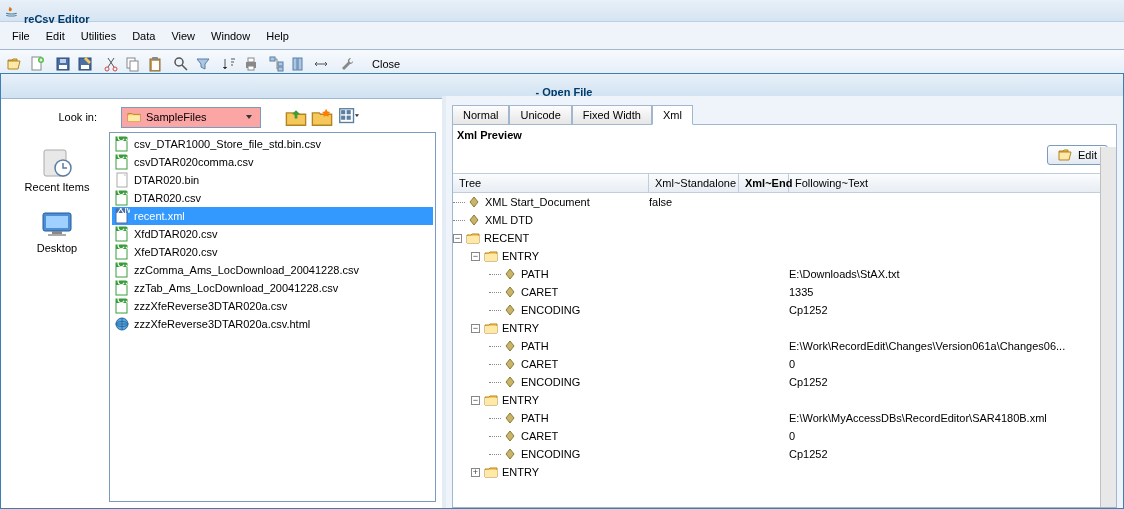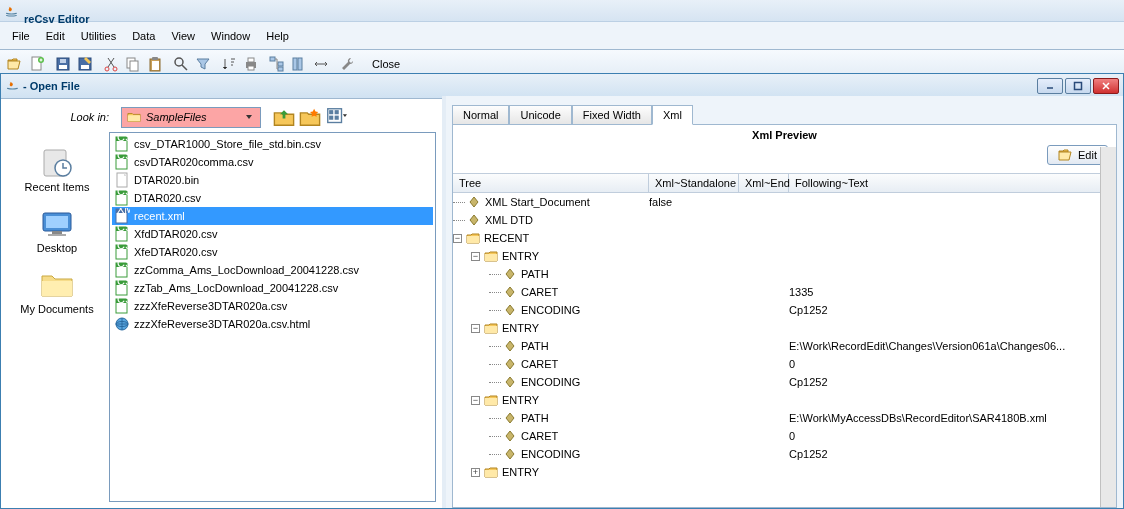--- a/index.html
+++ b/index.html
@@ -16,32 +16,32 @@
 
 
 .maintoolbar { height: 28px; background: linear-gradient(#f6fafe,#e4edf6); display: flex; align-items: center; padding: 0 4px; border-bottom: 1px solid #9fb8d0; }
 .tb-btn { width: 22px; height: 22px; display: inline-flex; align-items: center; justify-content: center; }
 .tb-btn svg { width: 16px; height: 16px; }
 .tb-sep { width: 4px; }
 .tb-close { margin-left: 8px; color: #000; padding: 0 6px; }
 
 
 .subwindow { position: absolute; top: 73px; left: 0; right: 0; bottom: 0; background: #fff; border: 1px solid #3c7fb1; }
-.subtitle { height: 22px; background: linear-gradient(#e8f0f8,#d0e2f2); display: flex; align-items: center; padding: 12px 4px; border-bottom: 1px solid #9fb8d0; }
+.subtitle { height: 22px; background: linear-gradient(#e8f0f8,#d0e2f2); display: flex; align-items: center; padding: 12px 4px; border-bottom: 1px solid #9fb8d0; flex-direction: column; }
 .subtitle .title { color: #003b6a; font-weight: bold; margin-left: 4px; }
 .subtitle .wincontrols { margin-left: auto; display: flex; gap: 0; }
 .winbtn { width: 26px; height: 16px; border: 1px solid #5a7ea0; background: linear-gradient(#e6eefc,#c7d9ee); display:inline-flex; align-items:center; justify-content:center; margin-left:2px; border-radius: 2px;}
 .winbtn.close { background: linear-gradient(#f08080,#d03030); border-color:#8b1a1a; color:#fff; }
 .winbtn svg { width:10px; height:10px; }
 
 .subbody { position:absolute; top:22px; left:0; right:0; bottom:0; display:flex; }
 
 
 .leftpanel { width: 445px; border-right: 4px solid #e4edf6; display:flex; flex-direction:column; padding-top: 6px; }
-.lookin-row { display:flex; align-items:center; padding: 4px 18px; gap:6px;font-style:italic; }
+.lookin-row { display:flex; align-items:center; padding: 4px 6px; gap:18px; }
 .lookin-row .lbl { width: 90px; text-align: right; margin-right: 6px; }
 .lookin-sel { flex: 0 0 140px; border:1px solid #7a9bbd; height:21px; display:flex; align-items:center; padding:0 4px; background:#fca5a5; }
 .lookin-sel .folder-ic { width:16px; height:14px; margin-right:4px; }
 .lookin-sel .dd { margin-left:auto; width:14px; height:19px; display:flex; align-items:center; justify-content:center; }
 .lookbtns { display:flex; gap:4px; margin-left: 6px; }
 .lookbtn { width:22px; height:22px; display:inline-flex; align-items:center; justify-content:center; }
 
 .fb-body { display:flex; flex:1; padding: 0 6px 6px 6px; gap: 2px; overflow:hidden;}
 .places { width: 100px; display:flex; flex-direction:column; align-items:center; gap: 14px; padding-top: 14px; }
 .place { display:flex; flex-direction:column; align-items:center; gap:3px; width:100%; }
@@ -52,29 +52,29 @@
 .filelist .item { display:flex; align-items:center; height:18px; padding:0 2px; gap:4px; white-space:nowrap;}
 .filelist .item.sel { background:#3399ff; color:#fff; }
 .filelist .item svg { width:16px; height:16px; flex-shrink:0; }
 
 
 .rightpanel { flex:1; display:flex; flex-direction:column; padding: 6px 6px 0 6px; background:#eef4fa; }
 .tabs { display:flex; align-items:flex-end; height:22px; }
 .tab { padding:3px 10px; background: linear-gradient(#fdfdfd,#e6e6e6); border:1px solid #9fb8d0; border-bottom:none; margin-right:0px; color:#000;margin-top:8px; }
 .tab.active { background:#fff; position:relative; z-index:2; border-bottom: 1px solid #fff; margin-bottom: -1px;}
 .previewframe { border:1px solid #9fb8d0; background:#fff; flex:1; display:flex; flex-direction:column; position:relative; overflow:hidden; border-top-left-radius: 0;}
-.previewtitle { text-align:center; font-weight:bold; padding:4px; color:#000; }
+.previewtitle { text-align:left; font-weight:bold; padding:4px; color:#000; }
 .editrow { display:flex; justify-content:flex-end; padding: 0 8px 8px 0; }
 .editbtn { display:flex; align-items:center; gap:4px; padding:2px 10px; border:1px solid #7a9bbd; background:linear-gradient(#fefefe,#e2e9f2); border-radius:3px;}
 
 
 .treetable { flex:1; overflow:auto; border-top: 1px solid #c0cddc; position:relative;}
 .tthead { display:flex; background: linear-gradient(#fbfcfd,#e7edf4); border-bottom:1px solid #c0cddc; position:sticky; top:0; }
 .tthead div { padding:3px 6px; border-right:1px solid #c0cddc; color:#000; }
-.col-tree { width: 196px;} .col-sa { width: 90px;} .col-end { width: 50px;} .col-ft { flex:1;}
+.col-tree { width: 196px;} .col-sa { width: 90px;} .col-end { width: 50px; font-weight: bold;} .col-ft { flex:1;}
 .trow { display:flex; height:18px; align-items:center; }
 .trow .c-tree { width:196px; display:flex; align-items:center; white-space:nowrap;}
 .trow .c-sa { width:90px;} .trow .c-end{width:50px;} .trow .c-ft{ flex:1; white-space:nowrap; overflow:hidden; text-overflow:ellipsis; padding-right: 14px;}
 .ind { display:inline-block; width:18px; }
 .expander { width:9px; height:9px; border:1px solid #888; display:inline-flex; align-items:center; justify-content:center; margin-right:4px; font-size:9px; line-height:9px; color:#444; background:#fff;}
 .node-ic { width:14px; height:14px; margin-right:4px; display:inline-block;}
 .node-ic svg{width:14px;height:14px;}
 .dash-line { display:inline-block; width:12px; border-top:1px dotted #888; margin-right:2px; height:1px; vertical-align:middle;}
 .rightpanel-scroll { position:absolute; right:0; top:22px; bottom:0; width:16px; background:#e8e8e8; border-left:1px solid #c0c0c0;}
 
@@ -285,27 +285,20 @@
             </div>
             <div class="place">
               <svg viewBox="0 0 38 32">
                 <rect x="5" y="6" width="28" height="18" rx="2" fill="#4a8fd6" stroke="#2a5a9a"></rect>
                 <rect x="8" y="9" width="22" height="12" fill="#9fd0ff"></rect>
                 <rect x="14" y="24" width="10" height="3" fill="#888"></rect>
                 <rect x="10" y="27" width="18" height="2" fill="#aaa"></rect>
               </svg>
               <span class="txt">Desktop</span>
             </div>
-            <div class="place">
-              <svg viewBox="0 0 38 32">
-                <path fill="#f6dc8a" stroke="#c9a840" d="M4 8h10l3 3h17v17H4z"></path>
-                <path fill="#ffeeb0" d="M4 13h30v15H4z"></path>
-              </svg>
-              <span class="txt">My Documents</span>
-            </div>
           </div>
         <div class="filelist" id="filelist">
             <div class="item">
               <svg viewBox="0 0 16 16">
                 <rect x="2" y="1" width="11" height="14" fill="#fff" stroke="#3a9c3a"></rect>
                 <rect x="2" y="1" width="11" height="4" fill="#3a9c3a"></rect>
                 <text x="3" y="4.5" font-size="3.5" fill="#fff">CSV</text>
               </svg>
               <span>csv_DTAR1000_Store_file_std.bin.csv</span>
             </div>
@@ -474,20 +467,21 @@
                   <span class="ind"></span>
                   <span class="ind"></span>
                   <span class="dash-line"></span>
                   <span class="node-ic"><svg viewBox="0 0 14 14">
                       <path fill="#c8b56a" stroke="#8a7a30" d="M7 2l4 5-4 5-4-5z"></path>
                     </svg></span>
                   <span>PATH</span>
                 </span>
                 <span class="c-sa"></span>
                 <span class="c-end"></span>
+                <span class="c-ft">E:\Downloads\StAX.txt</span>
               </div>
               <div class="trow">
                 <span class="c-tree">
                   <span class="ind"></span>
                   <span class="ind"></span>
                   <span class="dash-line"></span>
                   <span class="node-ic"><svg viewBox="0 0 14 14">
                       <path fill="#c8b56a" stroke="#8a7a30" d="M7 2l4 5-4 5-4-5z"></path>
                     </svg></span>
                   <span>CARET</span>

